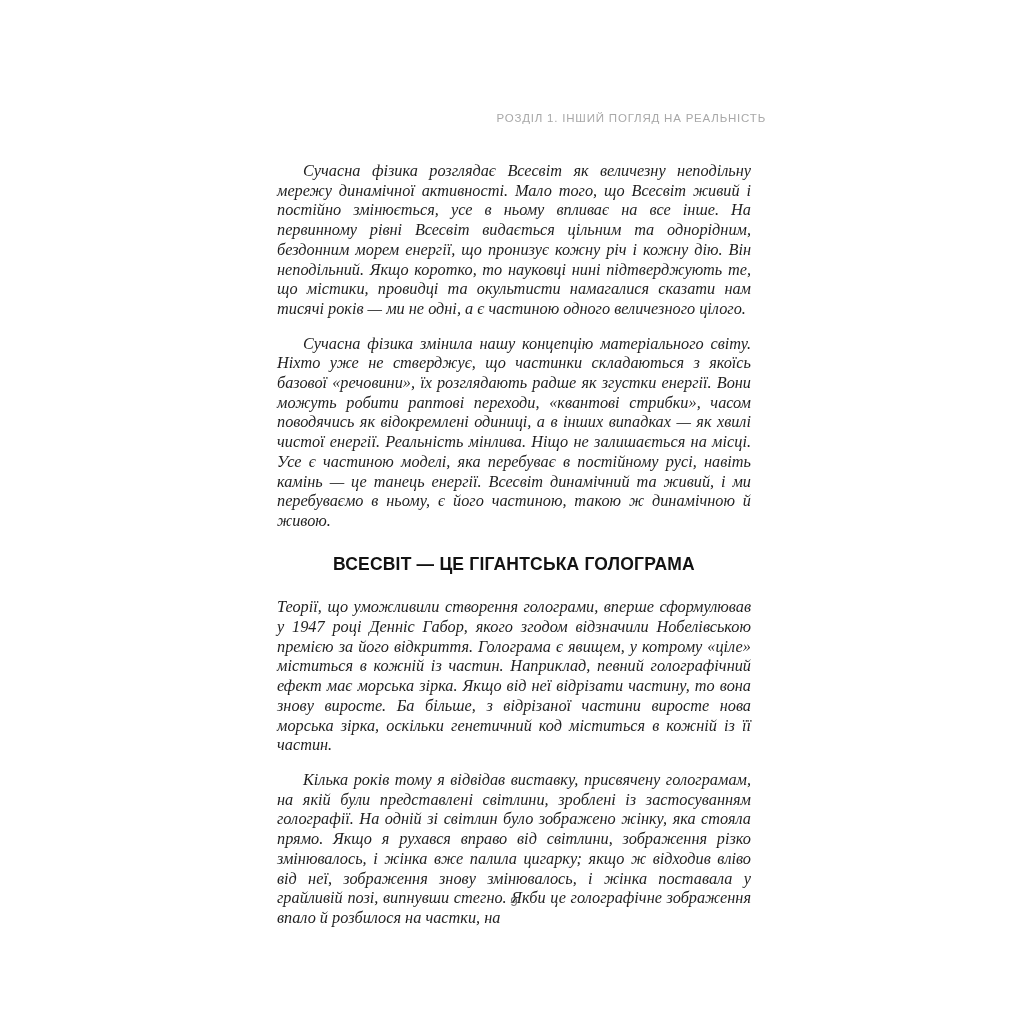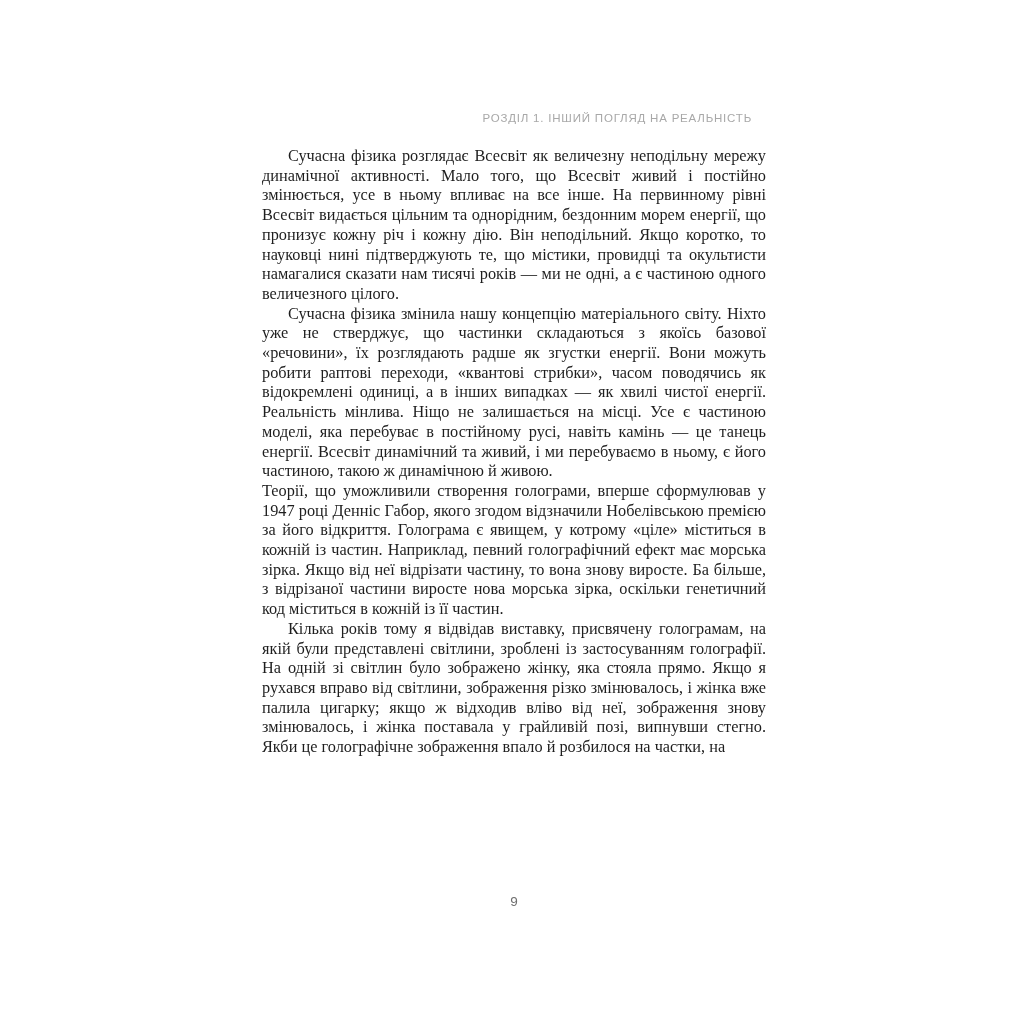--- a/index.html
+++ b/index.html
@@ -11,42 +11,43 @@
     position: relative;
     width: 1024px;
     height: 1024px;
     background: #ffffff;
     overflow: hidden;
     font-family: "Liberation Serif", serif;
   }
   .running-header {
     position: absolute;
     top: 112px;
-    left: 248px;
+    left: 262px;
     width: 504px;
     text-align: right;
     font-family: "Liberation Sans", sans-serif;
     font-size: 11.5px;
     letter-spacing: 0.8px;
     color: #a8a8a8;
     white-space: nowrap;
   }
   .text-block {
     position: absolute;
     top: 146px;
     left: 262px;
     width: 504px;
     color: #1e1e1e;
     font-size: 16.3px;
     line-height: 19.7px;
     text-align: justify;
   }
   .text-block p {
-    margin: 0;
+    margin: 15px;
     padding: 0;
+    font-style: italic;
   }
   .text-block p.indented {
     text-indent: 26px;
   }
   .section-heading {
     font-family: "Liberation Sans", sans-serif;
     font-weight: bold;
     font-size: 17.5px;
     letter-spacing: 0.2px;
     color: #121212;
@@ -72,20 +73,21 @@
 
   <div class="running-header">РОЗДІЛ 1. ІНШИЙ ПОГЛЯД НА РЕАЛЬНІСТЬ</div>
 
   <div class="text-block">
 
     <p class="indented">Сучасна фізика розглядає Всесвіт як величезну неподільну мережу динамічної активності. Мало того, що Всесвіт живий і постійно змінюється, усе в ньому впливає на все інше. На первинному рівні Всесвіт видається цільним та однорідним, бездонним морем енергії, що пронизує кожну річ і кожну дію. Він неподільний. Якщо коротко, то науковці нині підтверджують те, що містики, провидці та окультисти намагалися сказати нам тисячі років — ми не одні, а є частиною одного величезного цілого.</p>
 
 
     <p class="indented">Сучасна фізика змінила нашу концепцію матеріального світу. Ніхто уже не стверджує, що частинки складаються з якоїсь базової «речовини», їх розглядають радше як згустки енергії. Вони можуть робити раптові переходи, «квантові стрибки», часом поводячись як відокремлені одиниці, а в інших випадках — як хвилі чистої енергії. Реальність мінлива. Ніщо не залишається на місці. Усе є частиною моделі, яка перебуває в постійному русі, навіть камінь — це танець енергії. Всесвіт динамічний та живий, і ми перебуваємо в ньому, є його частиною, такою ж динамічною й живою.</p>
 
+    <h2 class="section-heading">ВСЕСВІТ — ЦЕ ГІГАНТСЬКА ГОЛОГРАМА</h2>
 
     <p>Теорії, що уможливили створення голограми, вперше сформулював у 1947 році Денніс Габор, якого згодом відзначили Нобелівською премією за його відкриття. Голограма є явищем, у котрому «ціле» міститься в кожній із частин. Наприклад, певний голографічний ефект має морська зірка. Якщо від неї відрізати частину, то вона знову виросте. Ба більше, з відрізаної частини виросте нова морська зірка, оскільки генетичний код міститься в кожній із її частин.</p>
 
     <p class="indented">Кілька років тому я відвідав виставку, присвячену голограмам, на якій були представлені світлини, зроблені із застосуванням голографії. На одній зі світлин було зображено жінку, яка стояла прямо. Якщо я рухався вправо від світлини, зображення різко змінювалось, і жінка вже палила цигарку; якщо ж відходив вліво від неї, зображення знову змінювалось, і жінка поставала у грайливій позі, випнувши стегно. Якби це голографічне зображення впало й розбилося на частки, на</p>
 
   </div>
 
   <div class="page-number">9</div>
 
 </div>

